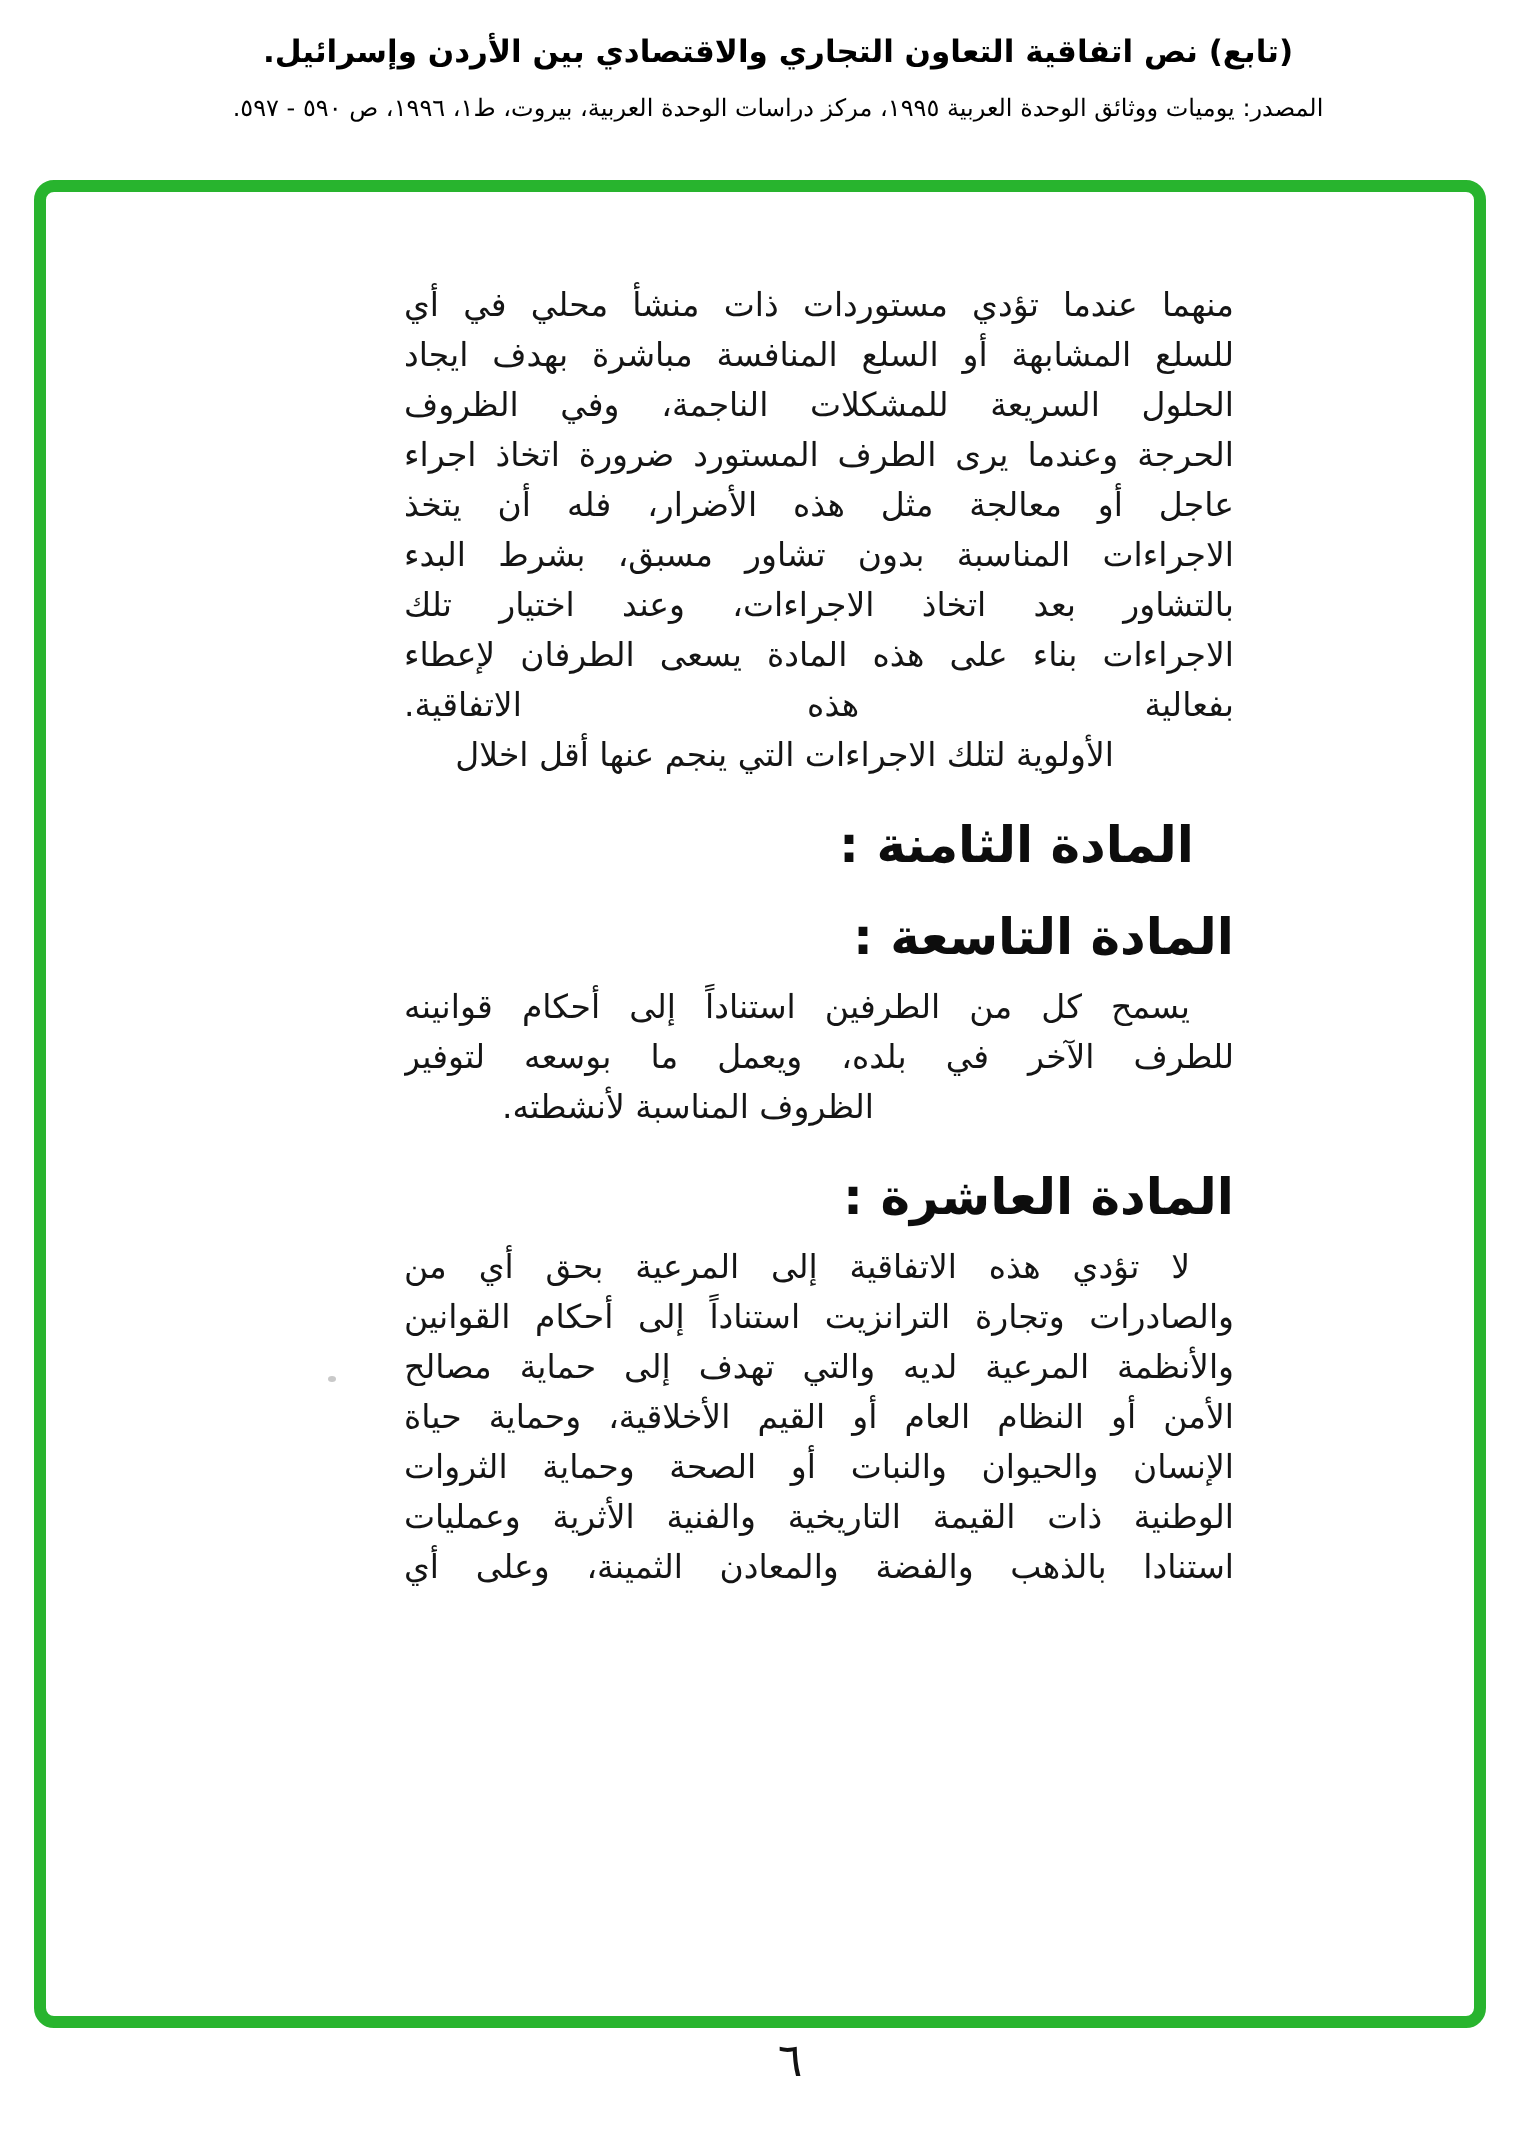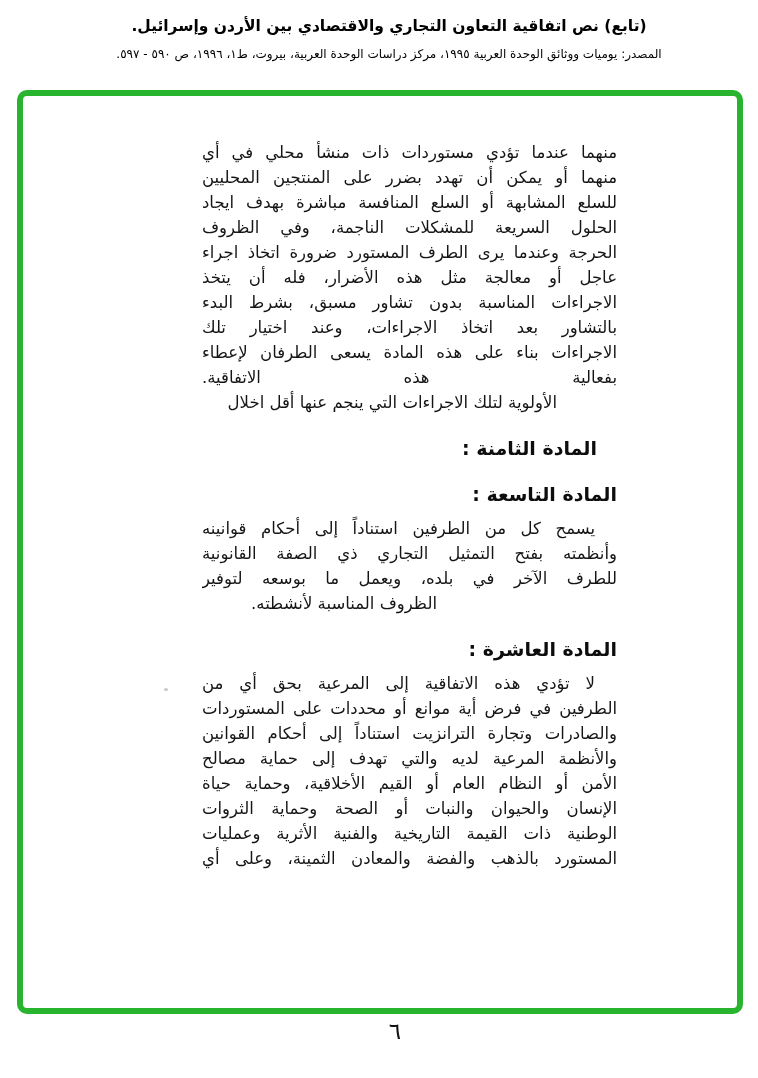--- a/index.html
+++ b/index.html
@@ -72,21 +72,21 @@
     text-align-last: right;
     padding-right: 100px;
   }
   .section-9 .paragraph .line:last-child {
     text-align-last: right;
     padding-right: 180px;
   }
 
   .section-heading {
     font-weight: bold;
-    font-size: 19px;
+    font-size: 25px;
     line-height: 26px;
     margin: 20px 0 9px 0;
     text-align: right;
     text-align-last: right;
     color: #0d0d0d;
   }
   .section-8 .section-heading { padding-right: 20px; }
 
   
   .page-number {
@@ -116,57 +116,54 @@
   <div class="title-line">(تابع) نص اتفاقية التعاون التجاري والاقتصادي بين الأردن وإسرائيل.</div>
   <div class="source-line">المصدر: يوميات ووثائق الوحدة العربية ١٩٩٥، مركز دراسات الوحدة العربية، بيروت، ط١، ١٩٩٦، ص ٥٩٠ - ٥٩٧.</div>
 </div>
 
 <div class="page-frame" style="border-color: rgb(40, 180, 46);"></div>
 
 <div class="text-column">
 
   <div class="paragraph para-continuation">
       <div class="line">منهما عندما تؤدي مستوردات ذات منشأ محلي في أي</div>
-      <div class="line">منهما أو يمكن أن تهدد بضرر على المنتجين المحليين</div>
       <div class="line">للسلع المشابهة أو السلع المنافسة مباشرة بهدف ايجاد</div>
       <div class="line">الحلول السريعة للمشكلات الناجمة، وفي الظروف</div>
       <div class="line">الحرجة وعندما يرى الطرف المستورد ضرورة اتخاذ اجراء</div>
       <div class="line">عاجل أو معالجة مثل هذه الأضرار، فله أن يتخذ</div>
       <div class="line">الاجراءات المناسبة بدون تشاور مسبق، بشرط البدء</div>
       <div class="line">بالتشاور بعد اتخاذ الاجراءات، وعند اختيار تلك</div>
       <div class="line">الاجراءات بناء على هذه المادة يسعى الطرفان لإعطاء</div>
       <div class="line">بفعالية هذه الاتفاقية.</div>
       <div class="line">الأولوية لتلك الاجراءات التي ينجم عنها أقل اخلال</div>
     </div>
 
   <div class="section section-8">
     <div class="section-heading">المادة الثامنة :</div>
   </div>
 
   <div class="section section-9">
     <div class="section-heading">المادة التاسعة :</div>
     <div class="paragraph indent-first">
         <div class="line">يسمح كل من الطرفين استناداً إلى أحكام قوانينه</div>
-        <div class="line">وأنظمته بفتح التمثيل التجاري ذي الصفة القانونية</div>
         <div class="line">للطرف الآخر في بلده، ويعمل ما بوسعه لتوفير</div>
         <div class="line">الظروف المناسبة لأنشطته.</div>
       </div>
   </div>
 
   <div class="section section-10">
     <div class="section-heading">المادة العاشرة :</div>
     <div class="paragraph indent-first">
         <div class="line">لا تؤدي هذه الاتفاقية إلى المرعية بحق أي من</div>
-        <div class="line">الطرفين في فرض أية موانع أو محددات على المستوردات</div>
         <div class="line">والصادرات وتجارة الترانزيت استناداً إلى أحكام القوانين</div>
         <div class="line">والأنظمة المرعية لديه والتي تهدف إلى حماية مصالح</div>
         <div class="line">الأمن أو النظام العام أو القيم الأخلاقية، وحماية حياة</div>
         <div class="line">الإنسان والحيوان والنبات أو الصحة وحماية الثروات</div>
         <div class="line">الوطنية ذات القيمة التاريخية والفنية الأثرية وعمليات</div>
-        <div class="line">المستورد بالذهب والفضة والمعادن الثمينة، وعلى أي</div>
+        <div class="line">استنادا بالذهب والفضة والمعادن الثمينة، وعلى أي</div>
       </div>
   </div>
 
 </div>
 
 <div class="scan-speck"></div>
 
 <div class="page-number">٦</div>
 
 </body></html>

